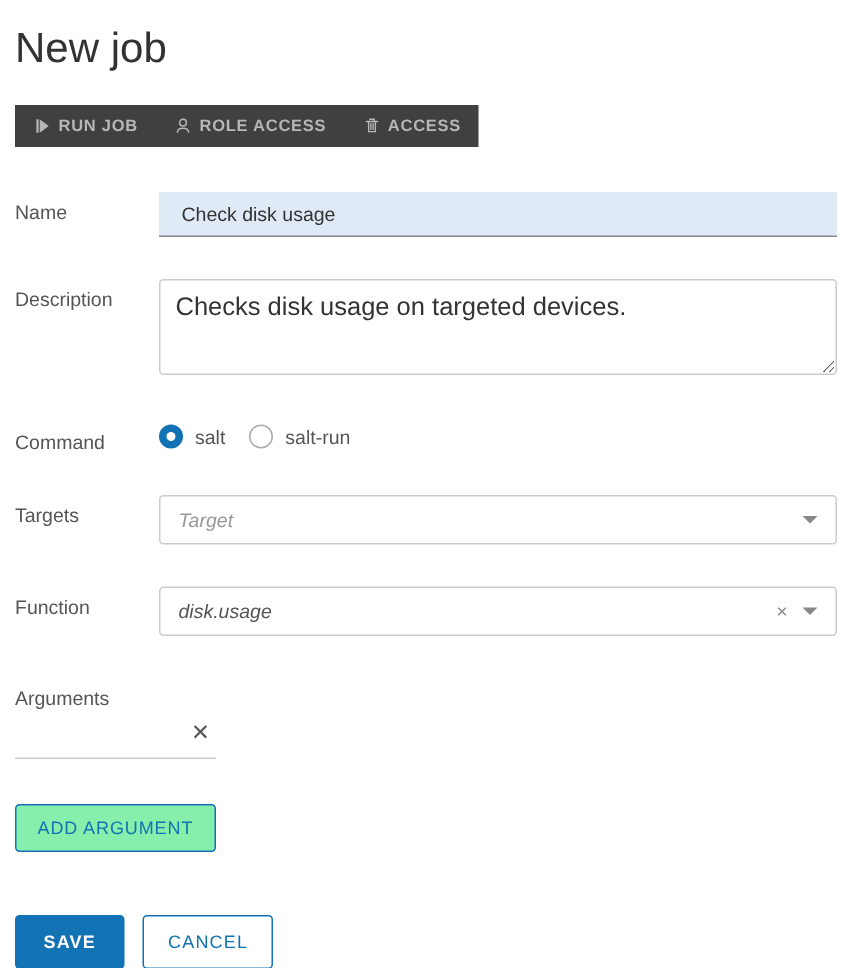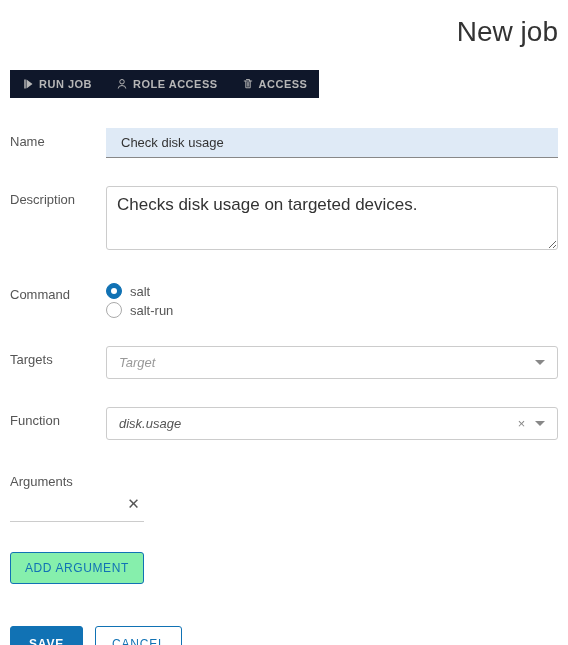--- a/index.html
+++ b/index.html
@@ -9,29 +9,28 @@
   color: #565656;
   background: #fff;
   width: 568px;
   padding: 16px 10px 20px 10px;
 }
 .page-title {
   font-size: 28px;
   font-weight: 300;
   color: #333;
   margin-bottom: 22px;
-  text-align: right;
 }
 .toolbar {
   display: flex;
   gap: 0;
   margin-bottom: 30px;
 }
 .toolbar-btn {
-  background: #0f172a;
+  background: #404040;
   border: none;
   color: #b7b7b7;
   font-size: 11px;
   font-weight: 600;
   letter-spacing: 0.5px;
   padding: 8px 12px;
   display: flex;
   align-items: center;
   gap: 5px;
   cursor: not-allowed;
@@ -69,22 +68,22 @@
   border-radius: 3px;
   padding: 8px 10px;
   font-size: 17px;
   font-family: inherit;
   color: #333;
   resize: both;
   outline: none;
 }
 .radio-group {
   display: flex;
-  flex-direction: column;
-  gap: 3px;
+  flex-direction: row;
+  gap: 16px;
   padding-top: 2px;
 }
 .radio-item {
   display: flex;
   align-items: center;
   gap: 8px;
   font-size: 13px;
   cursor: pointer;
 }
 .radio-outer {

